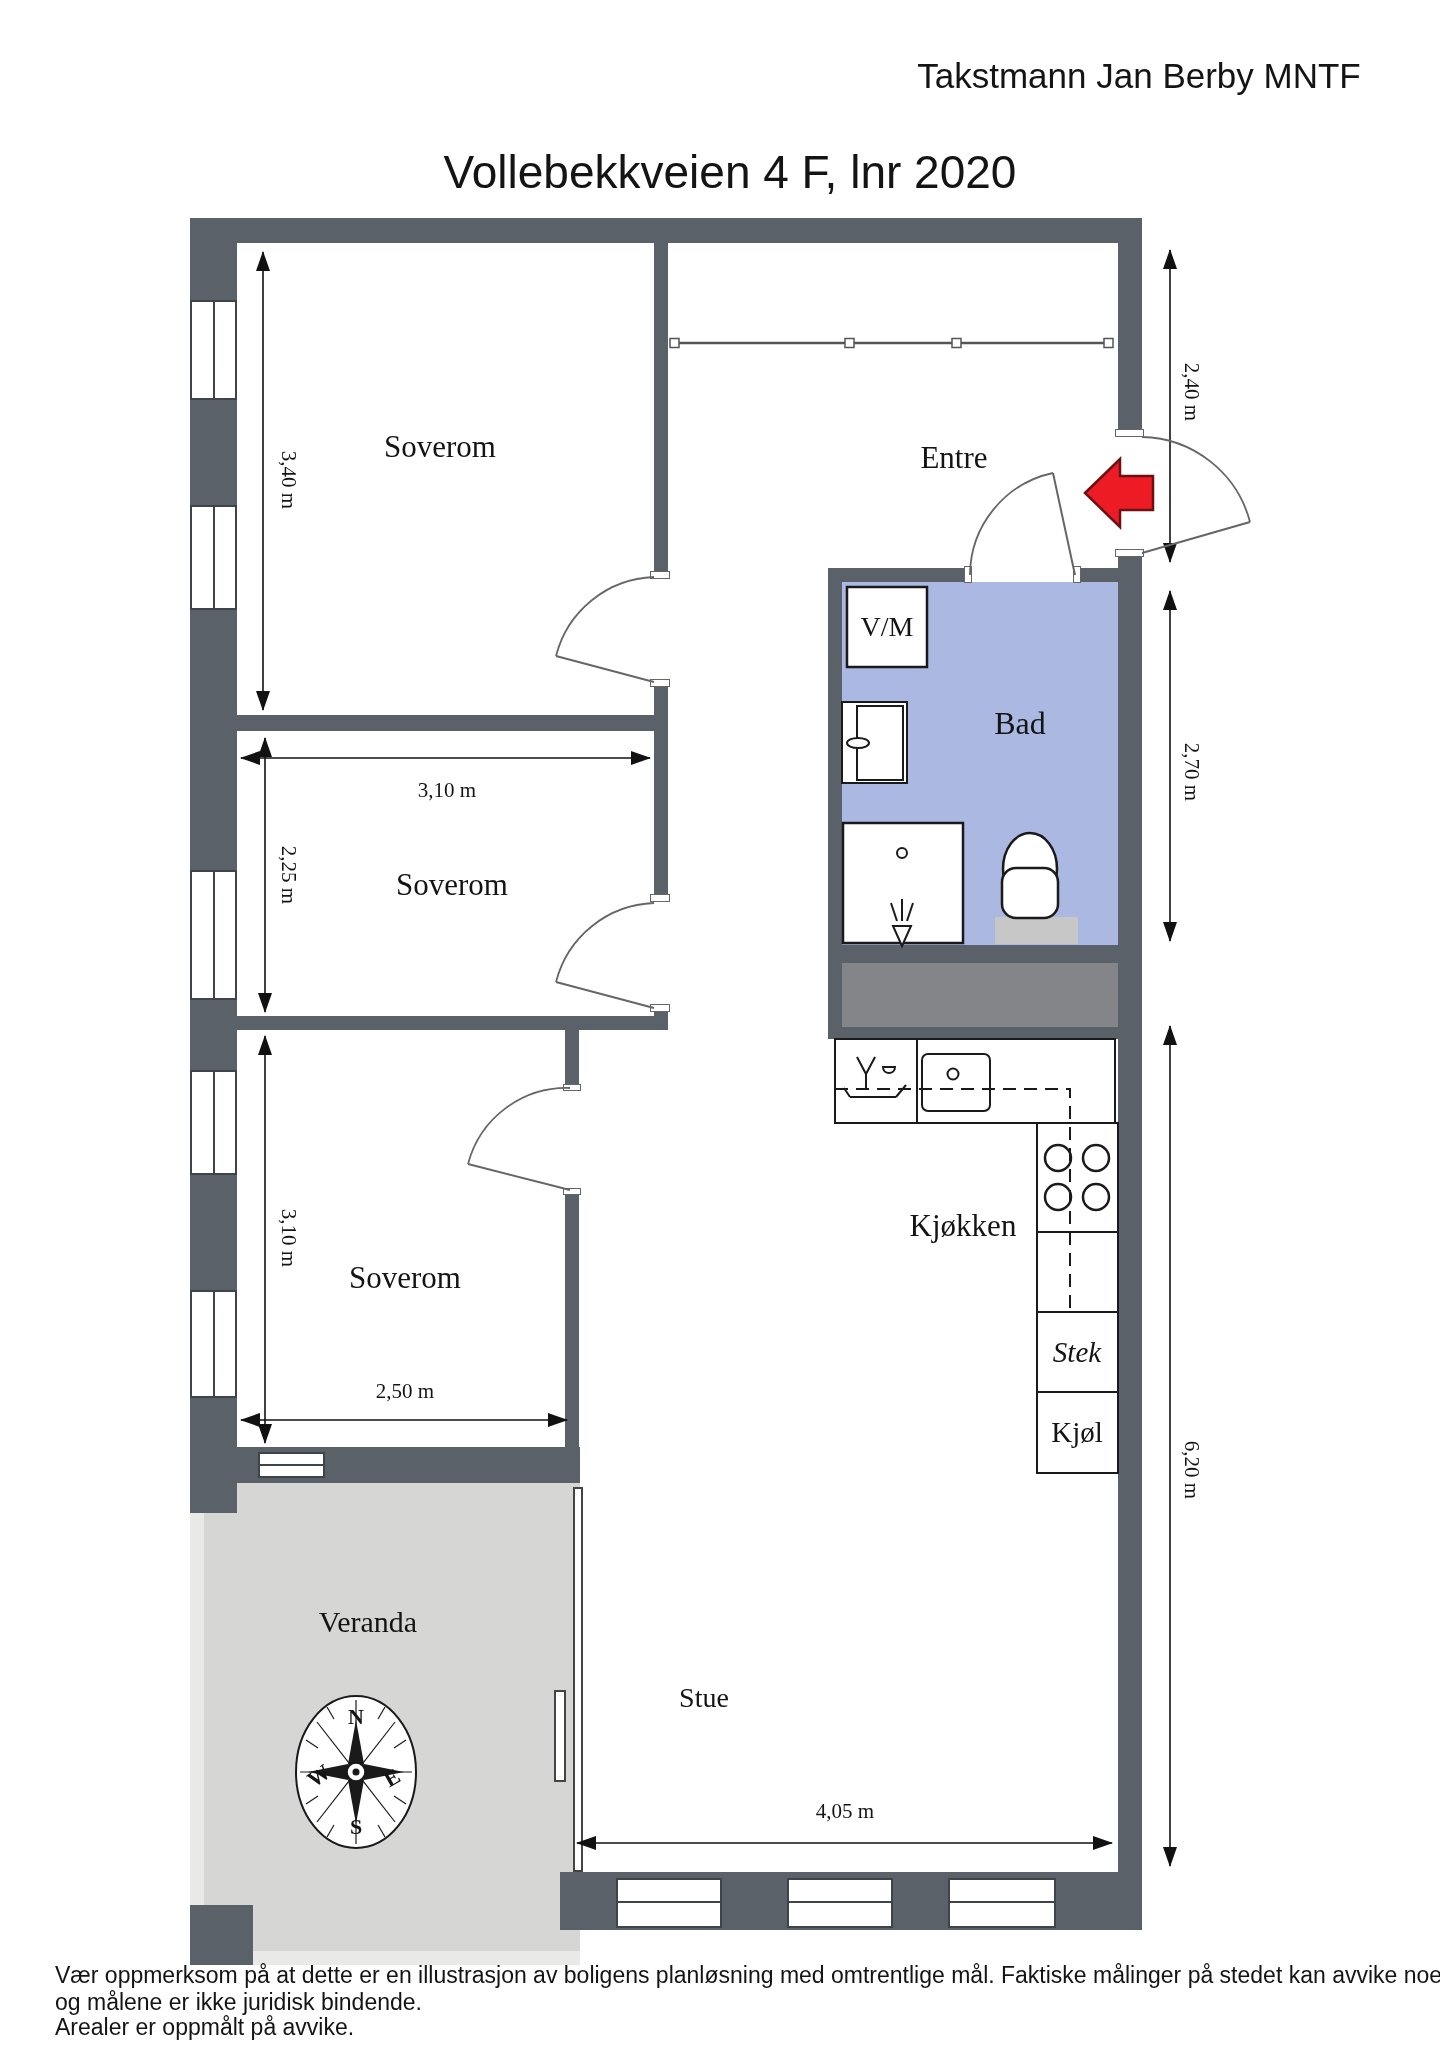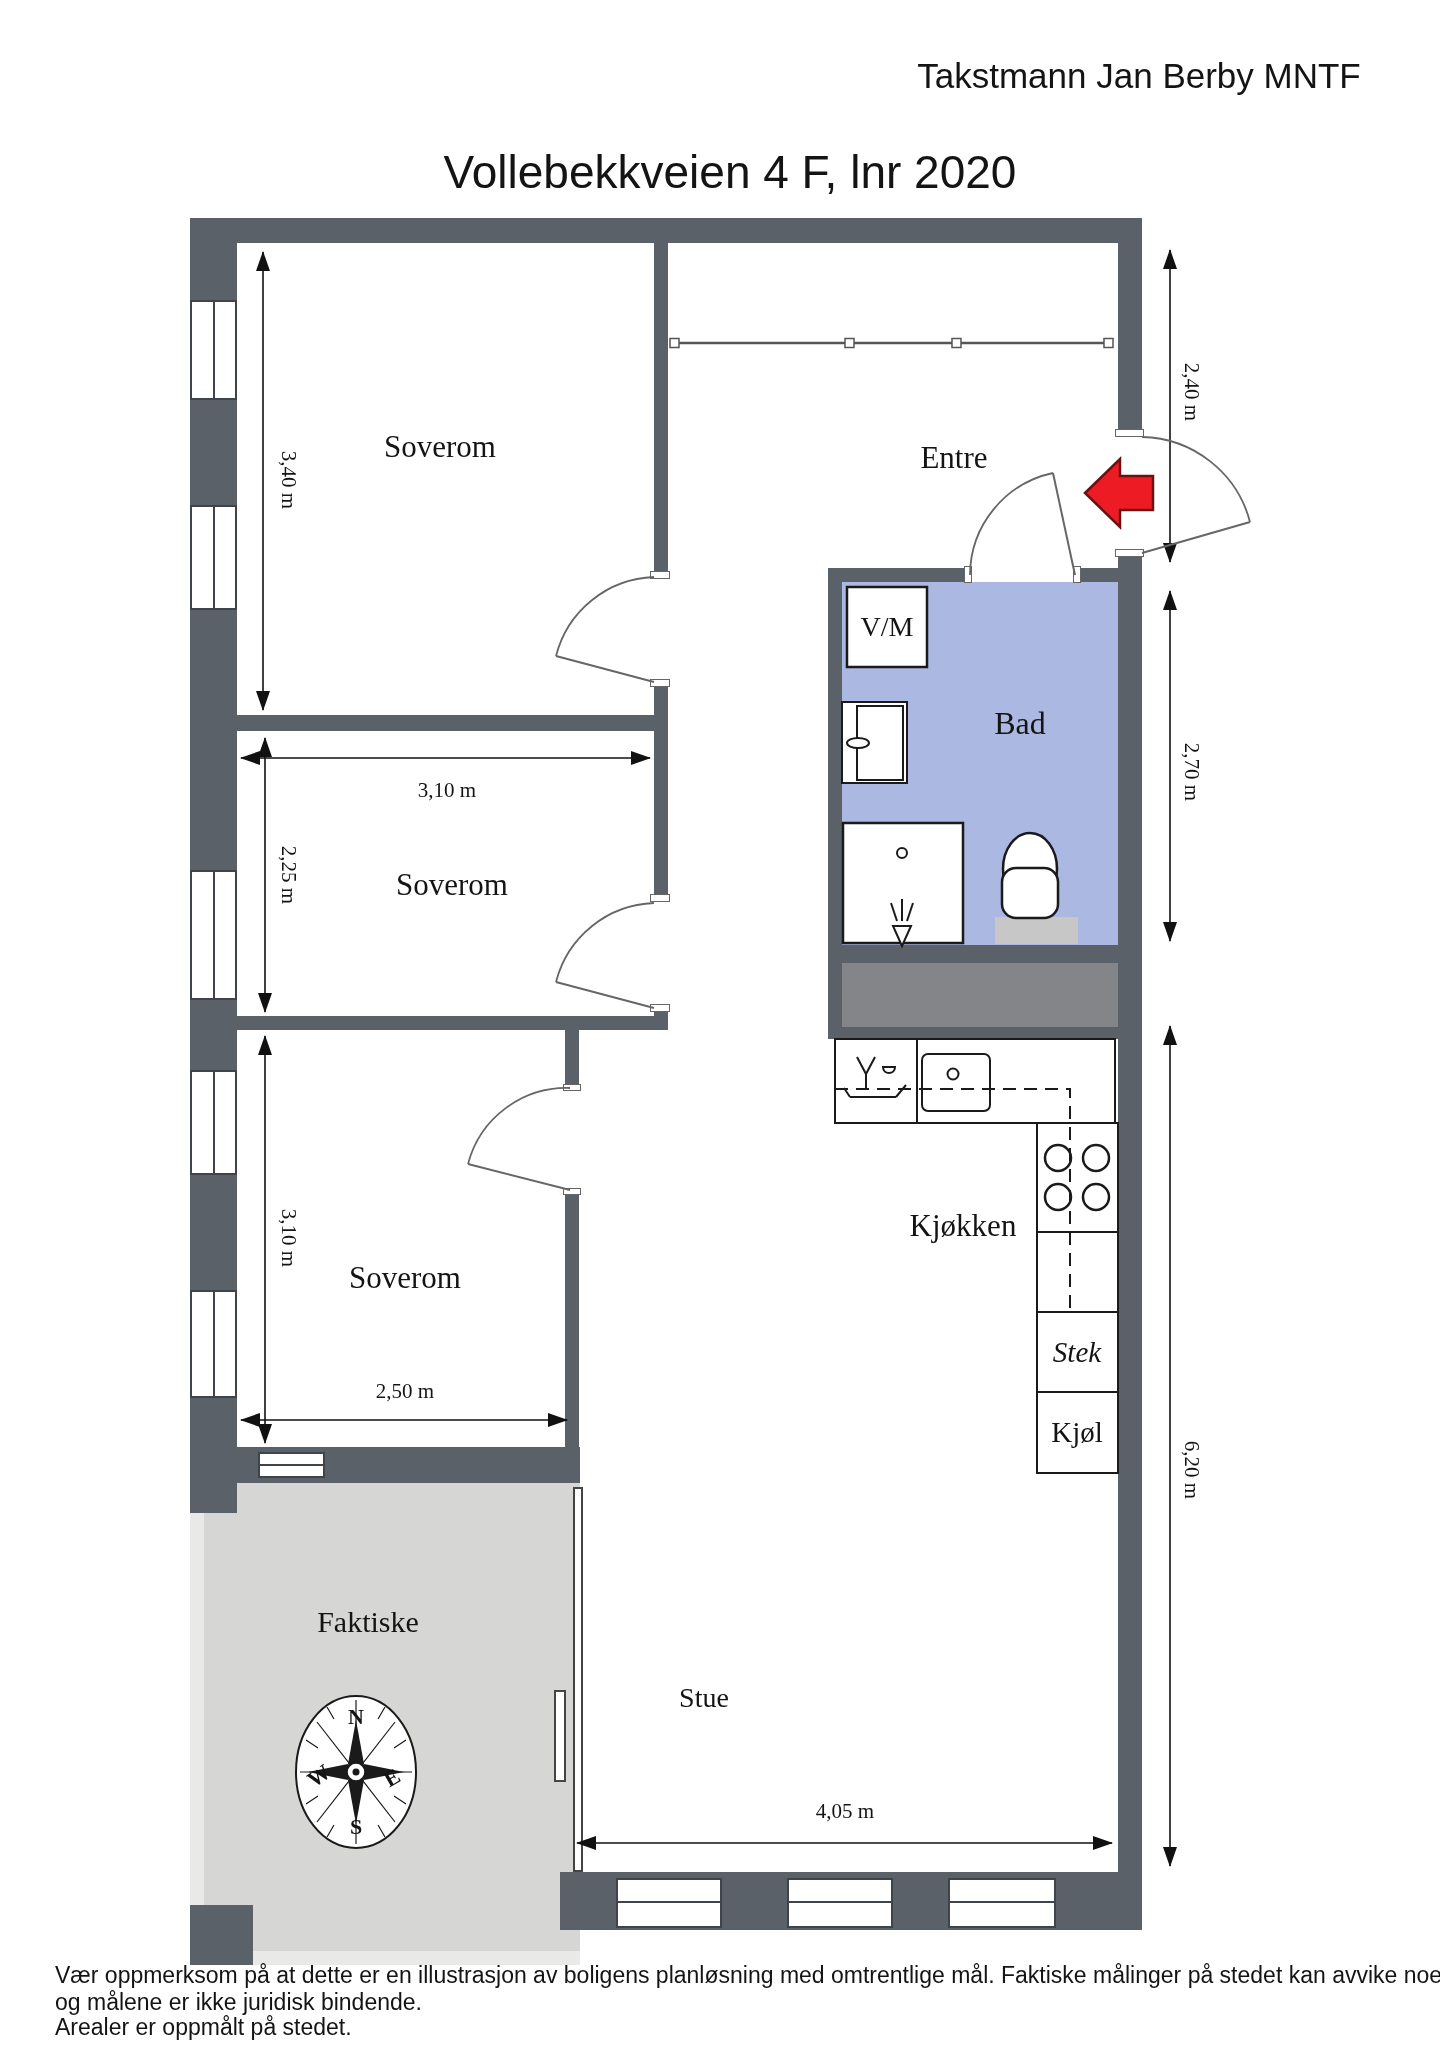--- a/index.html
+++ b/index.html
@@ -215,21 +215,21 @@
 
   <div class="lbl sans" style="left:1139px;top:76px;font-size:35px;">Takstmann Jan Berby MNTF</div>
   <div class="lbl sans" style="left:730px;top:172px;font-size:46px;">Vollebekkveien 4 F, lnr 2020</div>
 
   <div class="lbl" style="left:440px;top:447px;font-size:31px;">Soverom</div>
   <div class="lbl" style="left:954px;top:458px;font-size:31px;">Entre</div>
   <div class="lbl" style="left:1020px;top:723px;font-size:32px;">Bad</div>
   <div class="lbl" style="left:452px;top:885px;font-size:31px;">Soverom</div>
   <div class="lbl" style="left:963px;top:1226px;font-size:31px;">Kjøkken</div>
   <div class="lbl" style="left:405px;top:1278px;font-size:31px;">Soverom</div>
-  <div class="lbl" style="left:368px;top:1622px;font-size:30px;">Faktiske</div>
+  <div class="lbl" style="left:368px;top:1622px;font-size:30px;">Veranda</div>
   <div class="lbl" style="left:704px;top:1698px;font-size:28px;">Stue</div>
 
   <div class="lbl" style="left:887px;top:627px;font-size:28px;">V/M</div>
   <div class="lbl" style="left:1077px;top:1352px;font-size:29px;font-style:italic;">Stek</div>
   <div class="lbl" style="left:1077px;top:1432px;font-size:29px;">Kjøl</div>
 
   <div class="lbl vlbl" style="left:288px;top:480px;font-size:21px;">3,40 m</div>
   <div class="lbl" style="left:447px;top:790px;font-size:21px;">3,10 m</div>
   <div class="lbl vlbl" style="left:288px;top:875px;font-size:21px;">2,25 m</div>
   <div class="lbl vlbl" style="left:288px;top:1238px;font-size:21px;">3,10 m</div>
@@ -239,15 +239,15 @@
   <div class="lbl vlbl" style="left:1191px;top:1470px;font-size:21px;">6,20 m</div>
   <div class="lbl" style="left:845px;top:1811px;font-size:21px;">4,05 m</div>
 
   <div class="lbl" style="left:356px;top:1717px;font-size:22px;font-weight:bold;">N</div>
   <div class="lbl" style="left:392px;top:1778px;font-size:22px;font-weight:bold;transform:translate(-50%,-50%) rotate(-30deg);">E</div>
   <div class="lbl" style="left:356px;top:1827px;font-size:22px;font-weight:bold;">S</div>
   <div class="lbl" style="left:319px;top:1776px;font-size:22px;font-weight:bold;transform:translate(-50%,-50%) rotate(-35deg);">W</div>
 
   <div class="lbl sans plain" style="left:55px;top:1962px;font-size:23px;">Vær oppmerksom på at dette er en illustrasjon av boligens planløsning med omtrentlige mål. Faktiske målinger på stedet kan avvike noe</div>
   <div class="lbl sans plain" style="left:55px;top:1989px;font-size:23px;">og målene er ikke juridisk bindende.</div>
-  <div class="lbl sans plain" style="left:55px;top:2014px;font-size:23px;">Arealer er oppmålt på stedet.</div>
+  <div class="lbl sans plain" style="left:55px;top:2014px;font-size:23px;">Arealer er oppmålt på avvike.</div>
 
 </div>
 
 </body></html>

